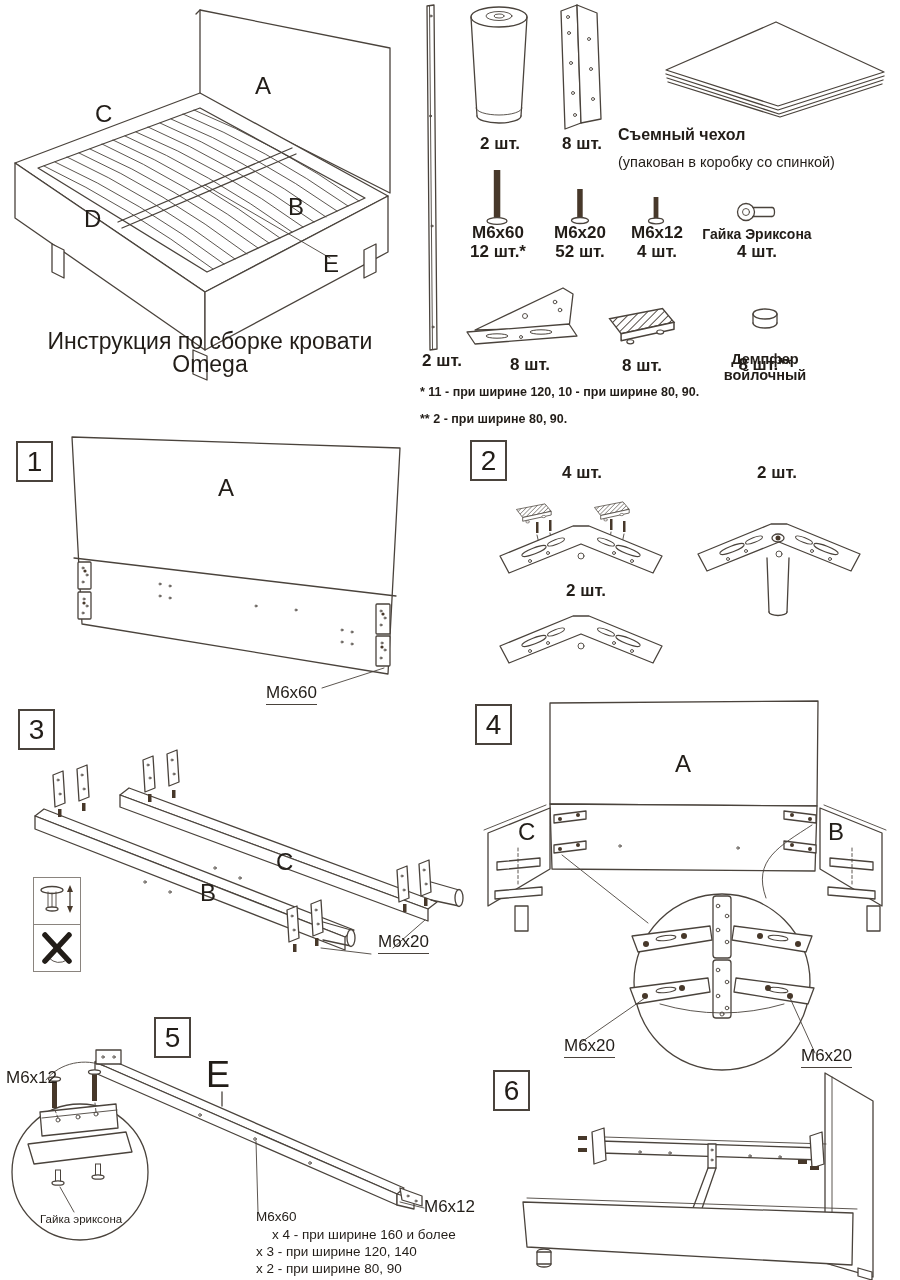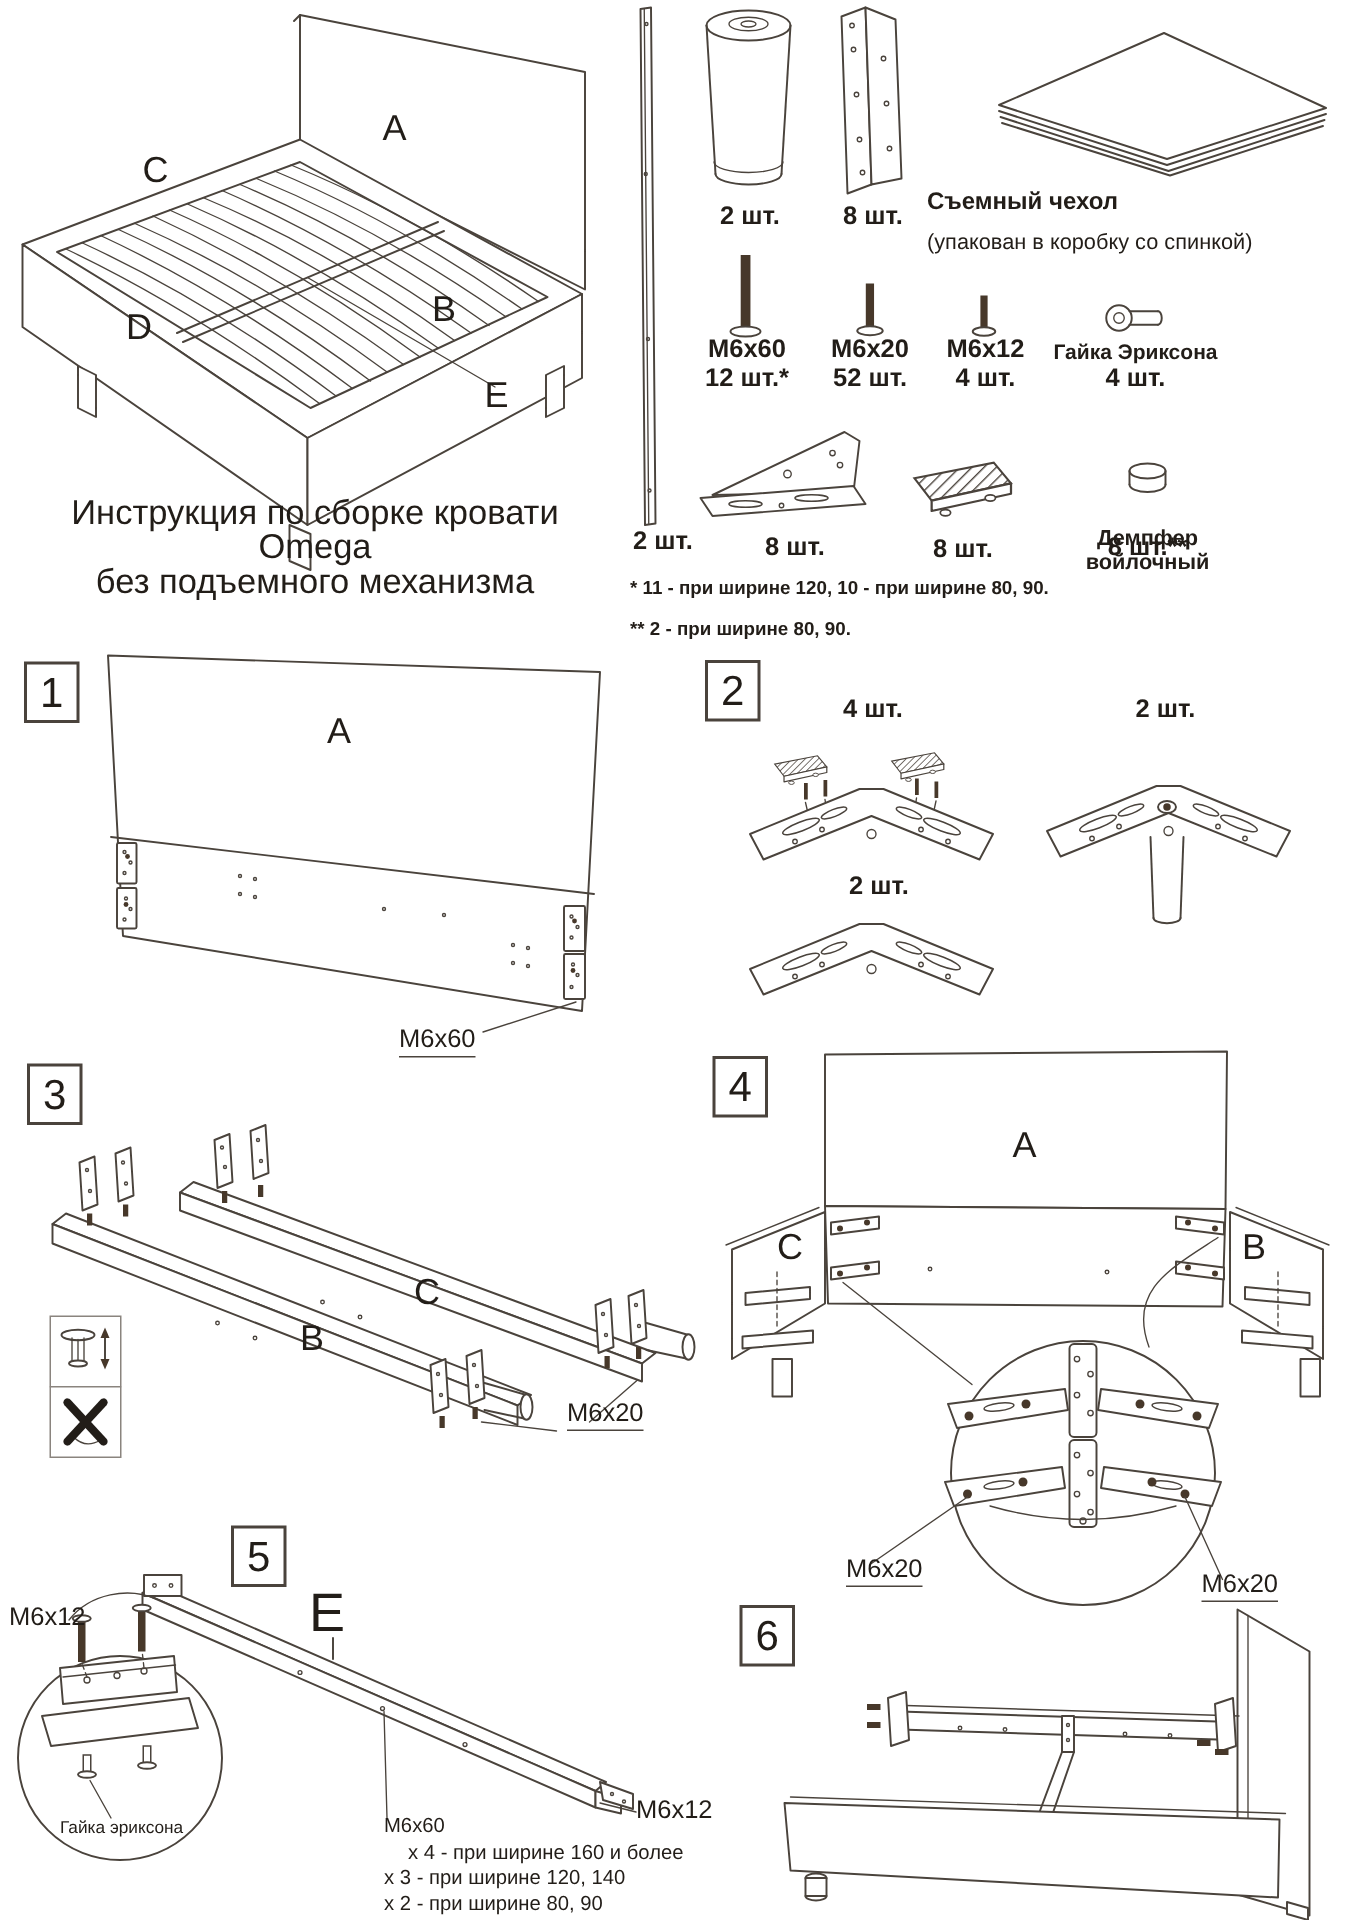--- a/index.html
+++ b/index.html
@@ -92,21 +92,20 @@
     <line class="s thin" x1="205" y1="185" x2="330" y2="258"></line>
   </svg>
   <span class="letter" style="left:255px;top:72px">A</span>
   <span class="letter" style="left:95px;top:100px">C</span>
   <span class="letter" style="left:84px;top:205px">D</span>
   <span class="letter" style="left:288px;top:193px">B</span>
   <span class="letter" style="left:323px;top:250px">E</span>
 
   <div class="title">
     <div>Инструкция по сборке кровати Omega</div>
-    <div>без подъемного механизма</div>
   </div>
 
   <svg style="left:420px;top:4px" width="22" height="348" viewBox="0 0 22 348">
     <polygon class="sw" points="7,2 14,1 17,345 10,346"></polygon>
     <line class="s thin" x1="9.5" y1="2" x2="12.5" y2="345"></line>
     <circle class="s thin" cx="11" cy="12" r="1"></circle>
       <circle class="s thin" cx="10.5" cy="112" r="1"></circle>
     <circle class="s thin" cx="12" cy="222" r="1"></circle>
       <circle class="s thin" cx="13" cy="323" r="1"></circle>
   </svg>

